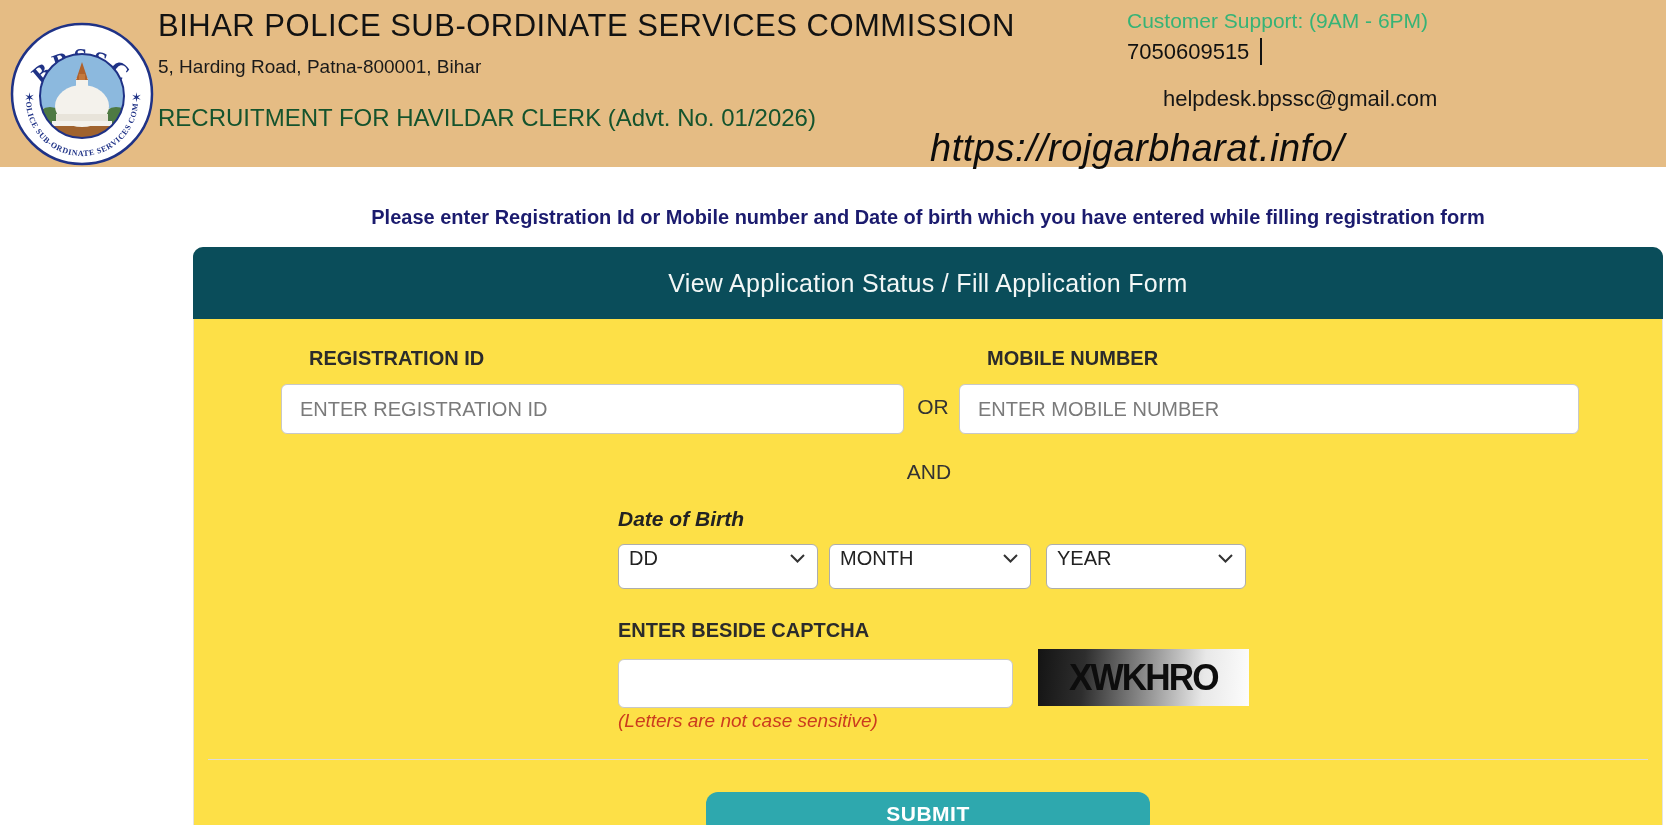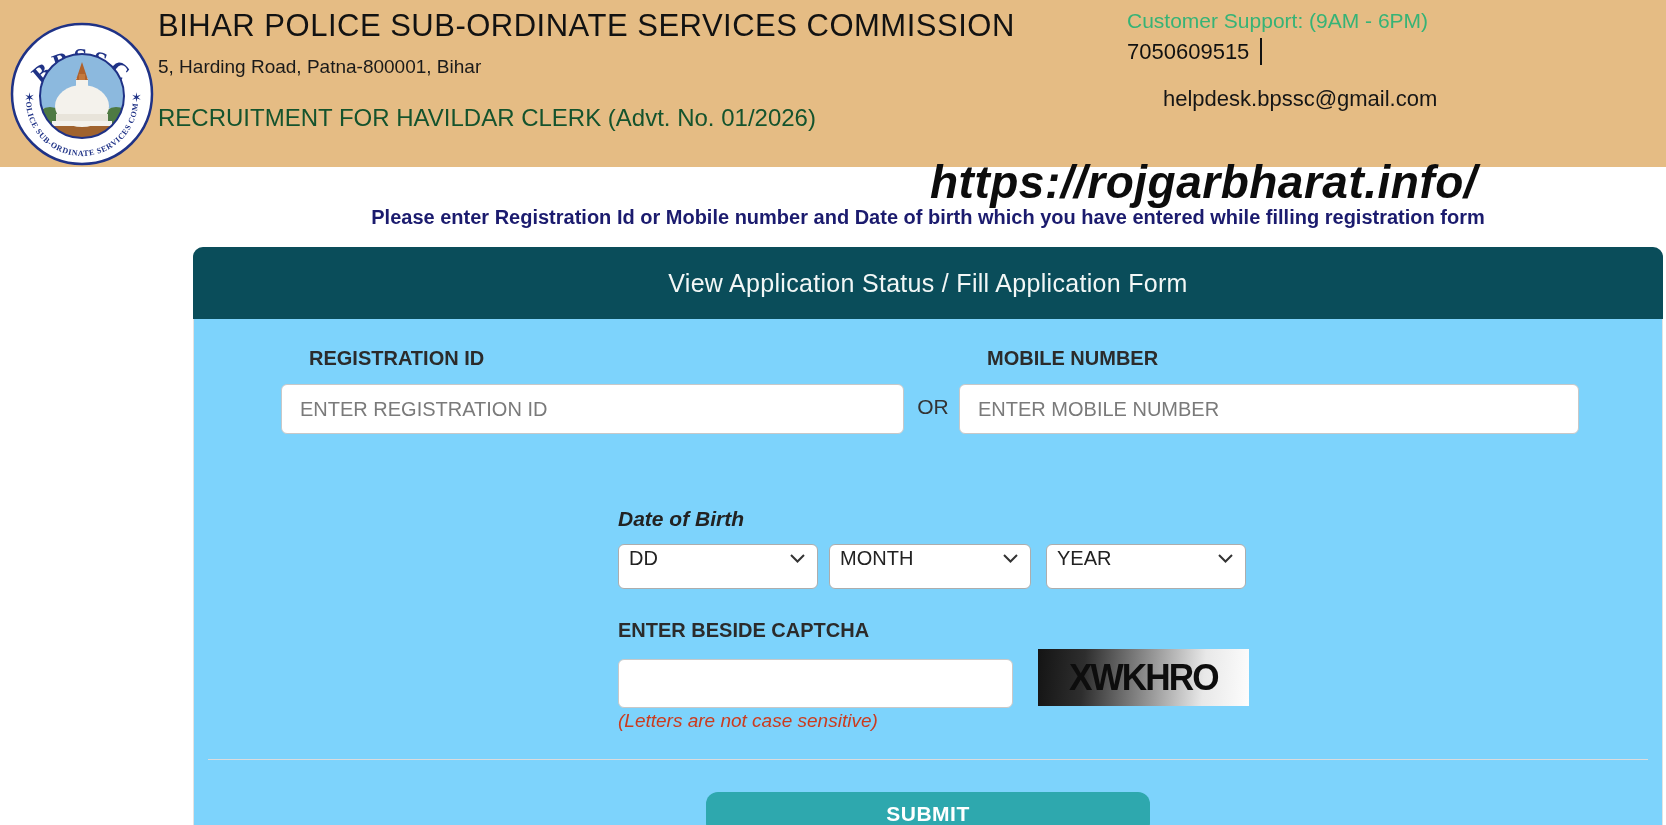--- a/index.html
+++ b/index.html
@@ -9,29 +9,29 @@
   
   .header{position:absolute;left:0;top:0;width:1666px;height:167px;background:#e5bc84;}
   .logo{position:absolute;left:10px;top:22px;width:144px;height:144px;}
   .org-name{position:absolute;left:158px;top:8px;font-size:31px;letter-spacing:.5px;color:#121212;white-space:nowrap;}
   .org-address{position:absolute;left:158px;top:56px;font-size:19px;color:#1a1a1a;}
   .recruit-line{position:absolute;left:158px;top:104px;font-size:24px;color:#14532d;white-space:nowrap;}
   .support-label{position:absolute;left:1127px;top:9px;font-size:21px;color:#36b376;white-space:nowrap;}
   .support-phone{position:absolute;left:1127px;top:38px;font-size:22px;color:#111;white-space:nowrap;}
   .cursor-bar{display:inline-block;width:2px;height:27px;background:#111;margin-left:11px;vertical-align:-6px;}
   .support-email{position:absolute;left:1127px;top:86px;font-size:22px;color:#161616;white-space:nowrap;margin-left:36px;}
-  .watermark{position:absolute;left:930px;top:127px;width:480px;font-size:46px;font-weight:bold;font-style:italic;
-             letter-spacing:.5px;color:#0c0c0c;white-space:nowrap;margin-top:28px;}
+  .watermark{position:absolute;left:930px;top:127px;width:480px;font-size:38px;font-weight:normal;font-style:italic;
+             letter-spacing:.5px;color:#0c0c0c;white-space:nowrap;}
 
   
   .instruction{position:absolute;left:193px;top:206px;width:1470px;text-align:center;
                font-size:20px;font-weight:bold;color:#1b1b6e;}
 
   
-  .card{position:absolute;left:193px;top:247px;width:1470px;height:578px;background:#7dd3fc;
+  .card{position:absolute;left:193px;top:247px;width:1470px;height:578px;background:#fde047;
         border:1px solid #e3e3e3;border-bottom:none;border-radius:10px 10px 0 0;box-sizing:border-box;}
   .card-header{position:absolute;left:-1px;top:-1px;width:1470px;height:72px;background:#0a4d5a;
                border-radius:10px 10px 0 0;display:flex;align-items:center;justify-content:center;}
   .card-title{color:#f2f7f6;font-size:25px;font-weight:400;letter-spacing:.3px;}
 
   
   .field-label{position:absolute;font-size:20px;font-weight:bold;color:#2b2b2b;white-space:nowrap;margin-left:28px;}
   .lbl-reg{left:87px;top:99px;}
   .lbl-mob{left:765px;top:99px;}
   .txt-input{position:absolute;box-sizing:border-box;height:50px;border:1px solid #c8c8c8;border-radius:6px;
@@ -122,20 +122,21 @@
     <div class="card-header">
       <span class="card-title">View Application Status / Fill Application Form</span>
     </div>
 
     <div class="field-label lbl-reg">REGISTRATION ID</div>
     <input class="txt-input inp-reg" type="text" placeholder="ENTER REGISTRATION ID" style="">
     <div class="or-text">OR</div>
     <div class="field-label lbl-mob">MOBILE NUMBER</div>
     <input class="txt-input inp-mob" type="text" placeholder="ENTER MOBILE NUMBER" style="">
 
+    <div class="and-text">AND</div>
 
     <div class="lbl-dob">Date of Birth</div>
     <div class="select sel-day">
       <span>DD</span>
       <svg class="chevron" width="15" height="9" viewBox="0 0 15 9">
         <polyline points="1,1 7.5,7.5 14,1" fill="none" stroke="#333" stroke-width="2"></polyline>
       </svg>
     </div>
     <div class="select sel-month">
       <span>MONTH</span>

